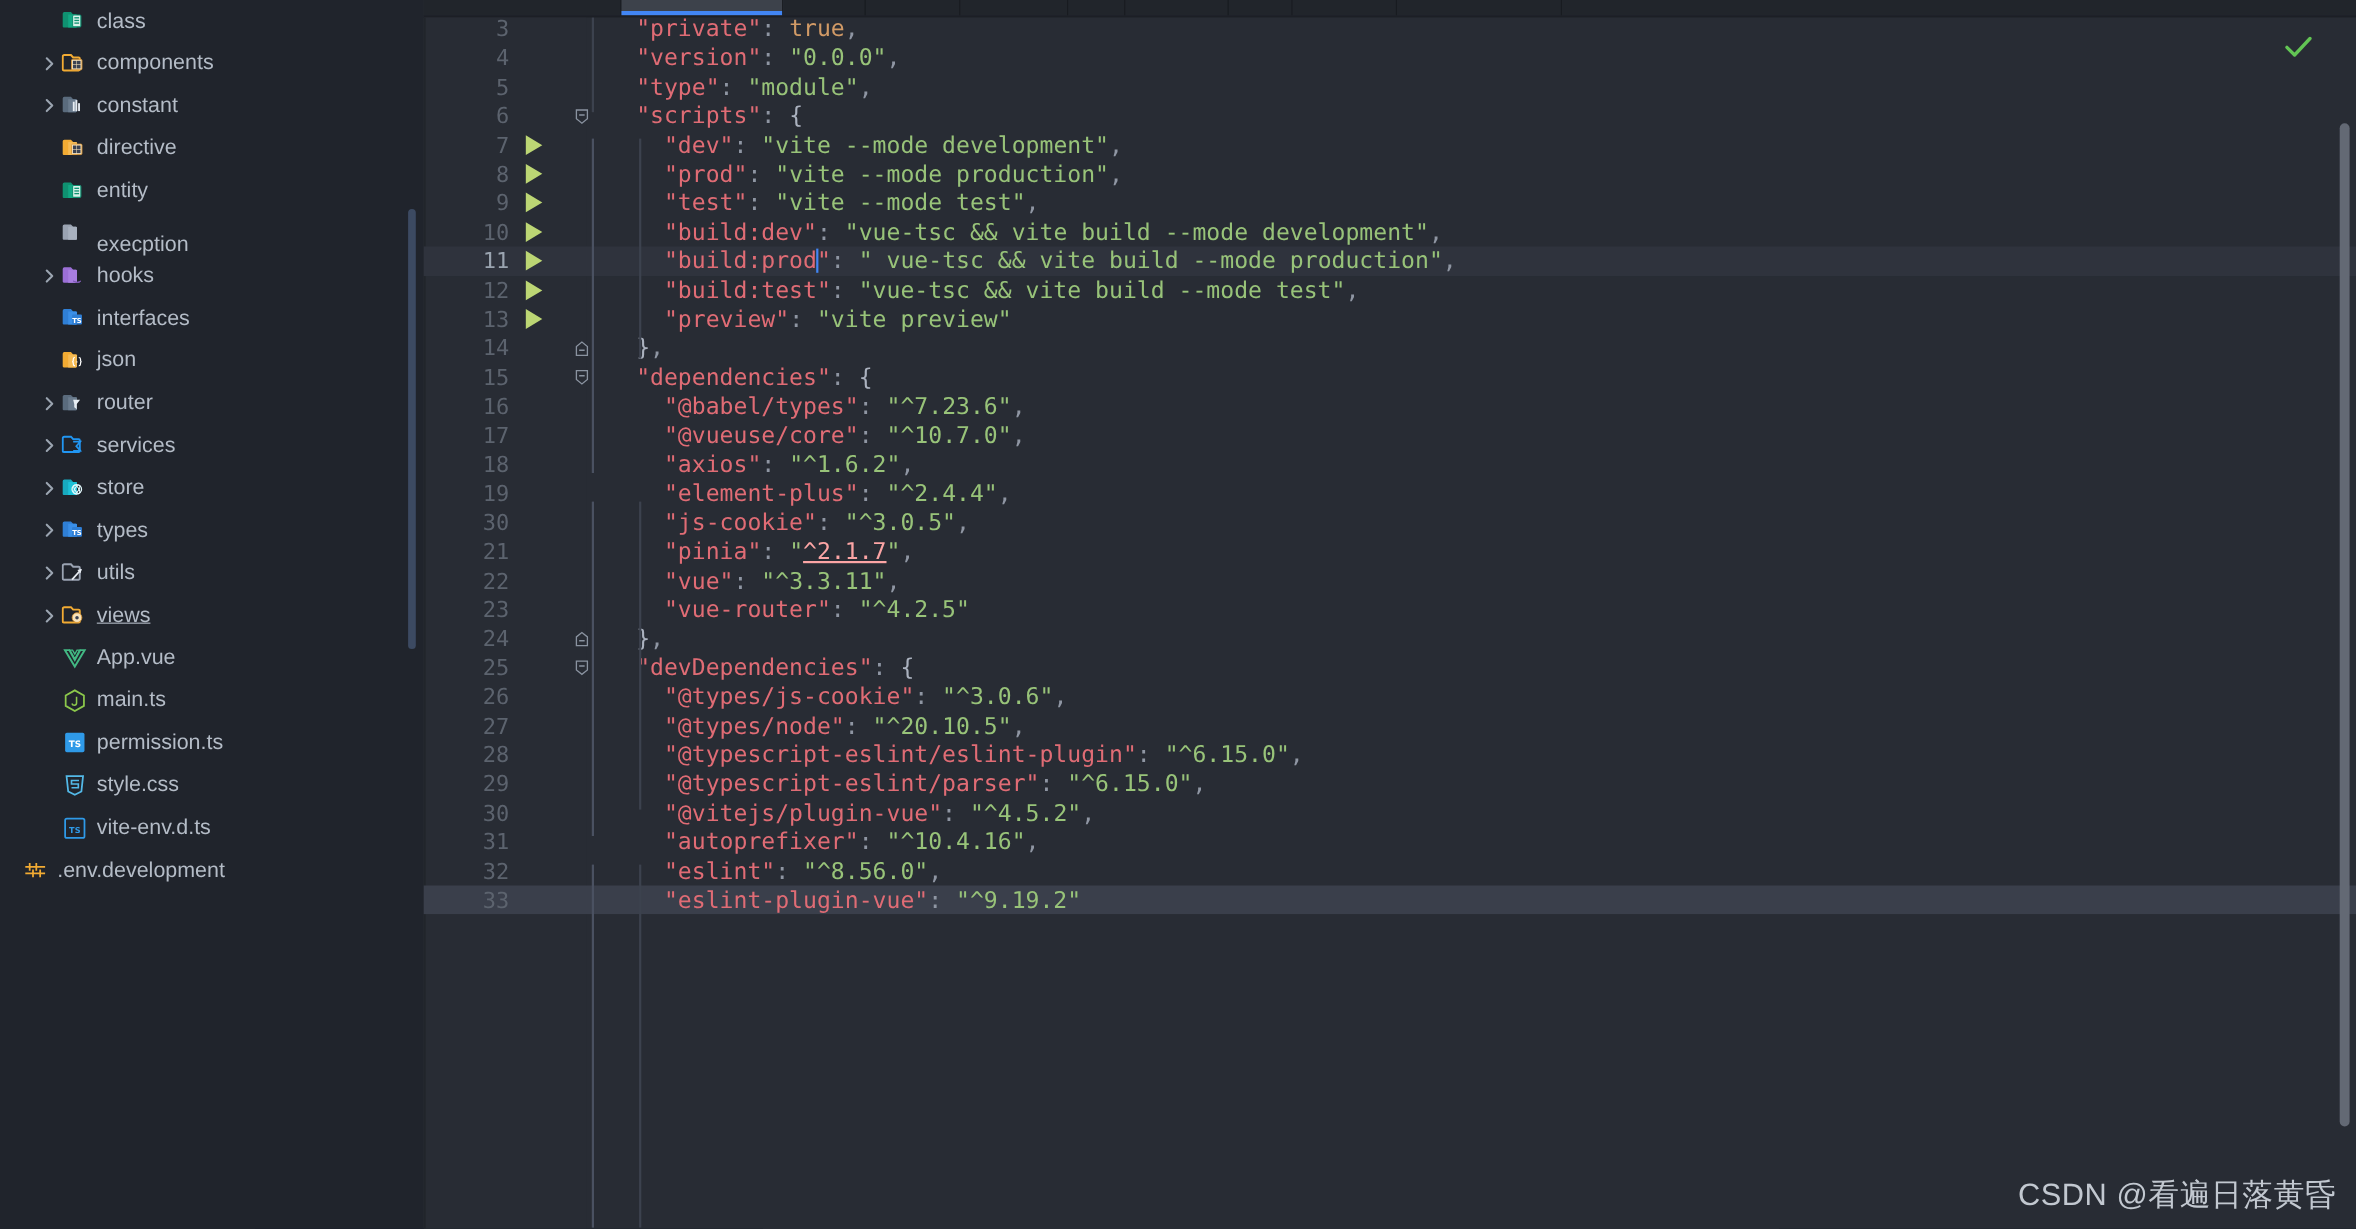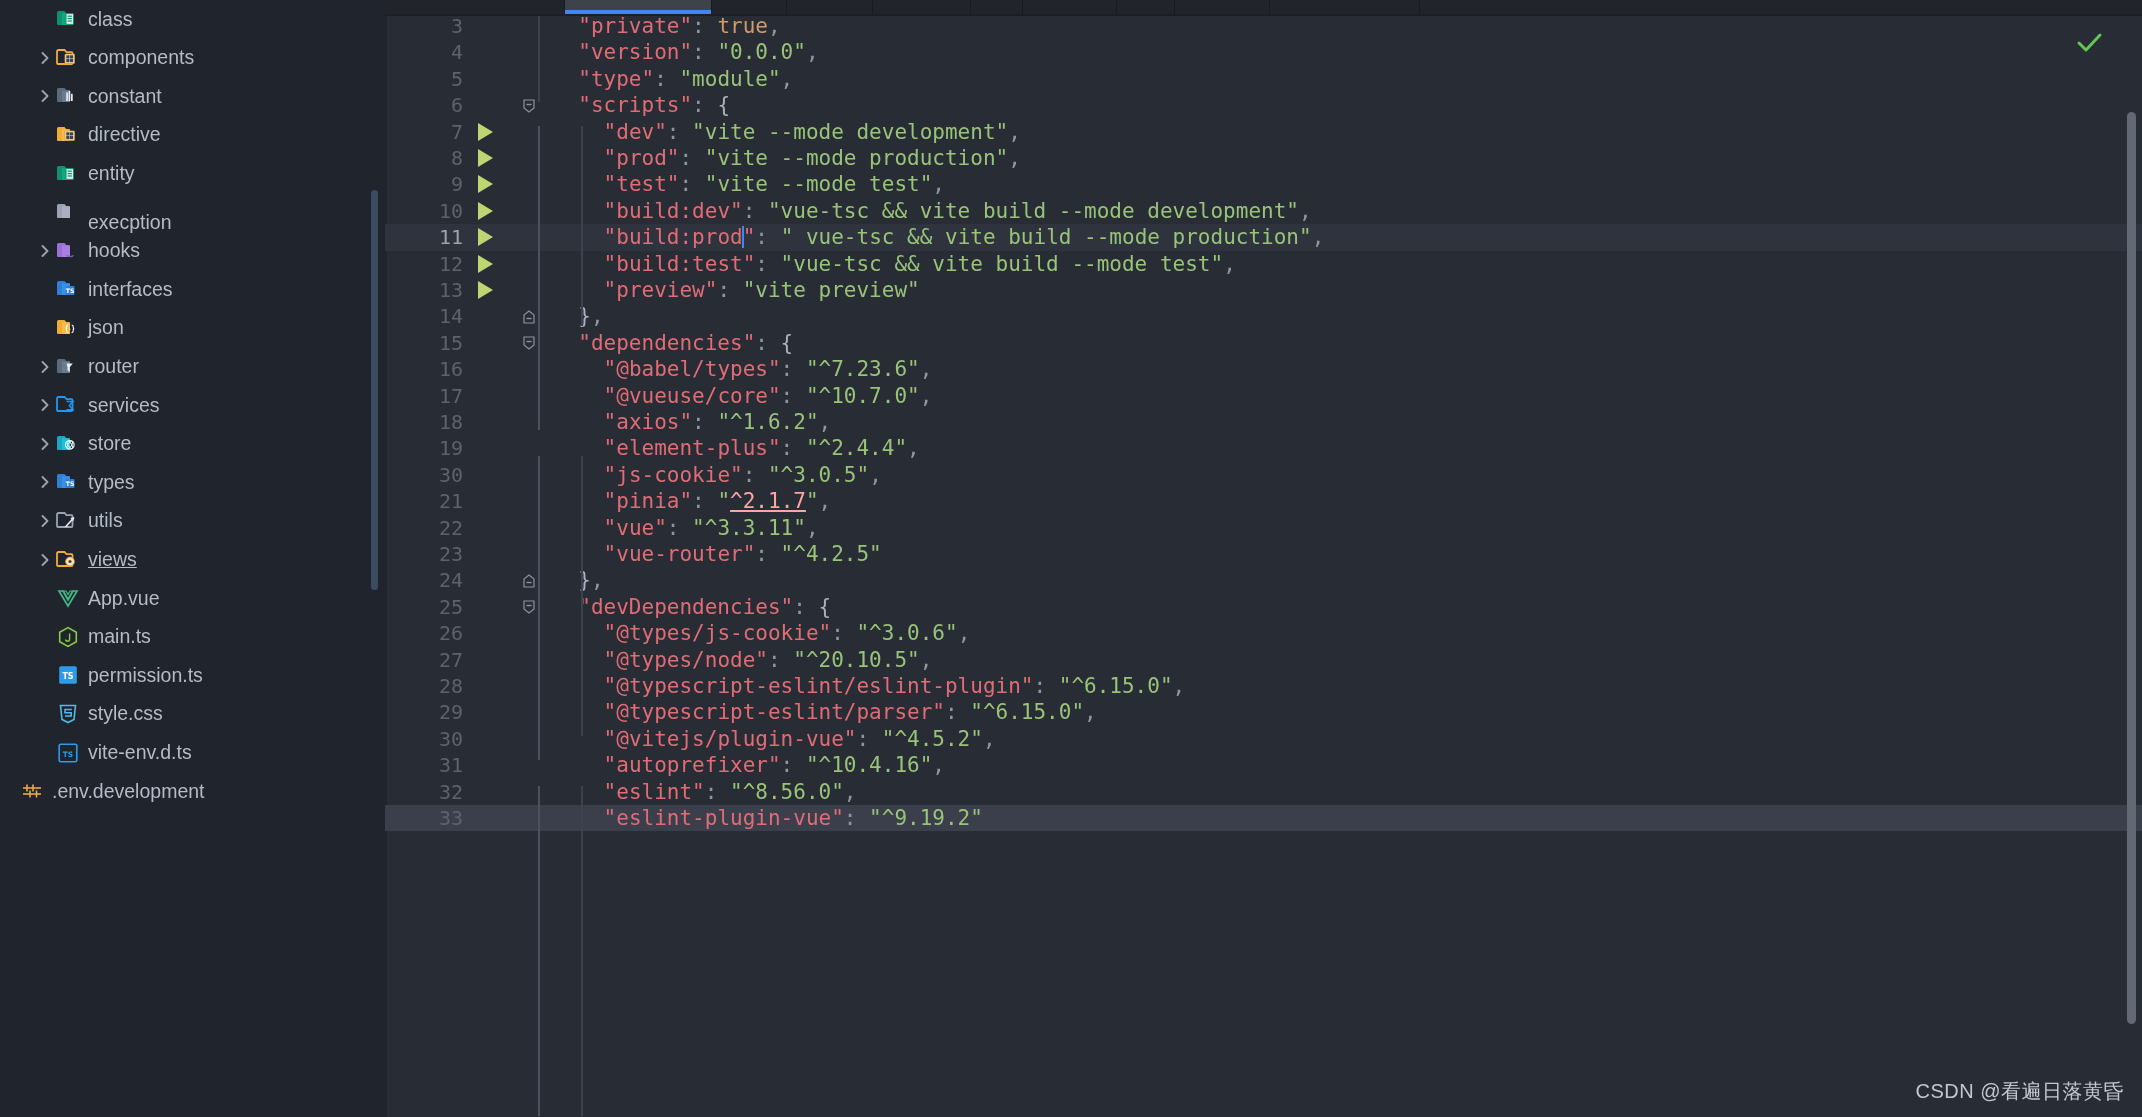--- a/index.html
+++ b/index.html
@@ -264,21 +264,21 @@
     border-radius: 5px;
     background: #636974;
   }
 
   
   .watermark {
     position: absolute;
     right: 18px;
     bottom: 12px;
     color: #c2c8d0;
-    font-size: 20px;
+    font-size: 28px;
     font-family: "Liberation Sans", sans-serif;
     letter-spacing: .5px;
     white-space: nowrap;
     pointer-events: none;
   }
 </style>
 </head>
 <body>
 
 <div id="app">

